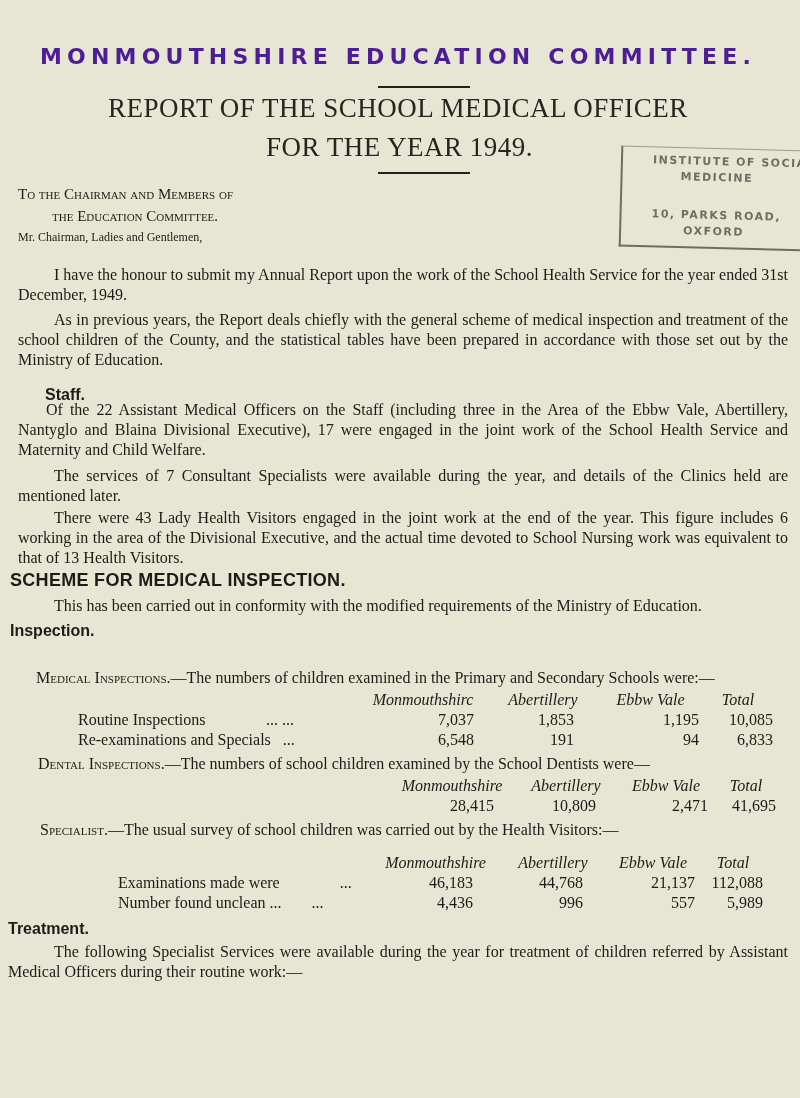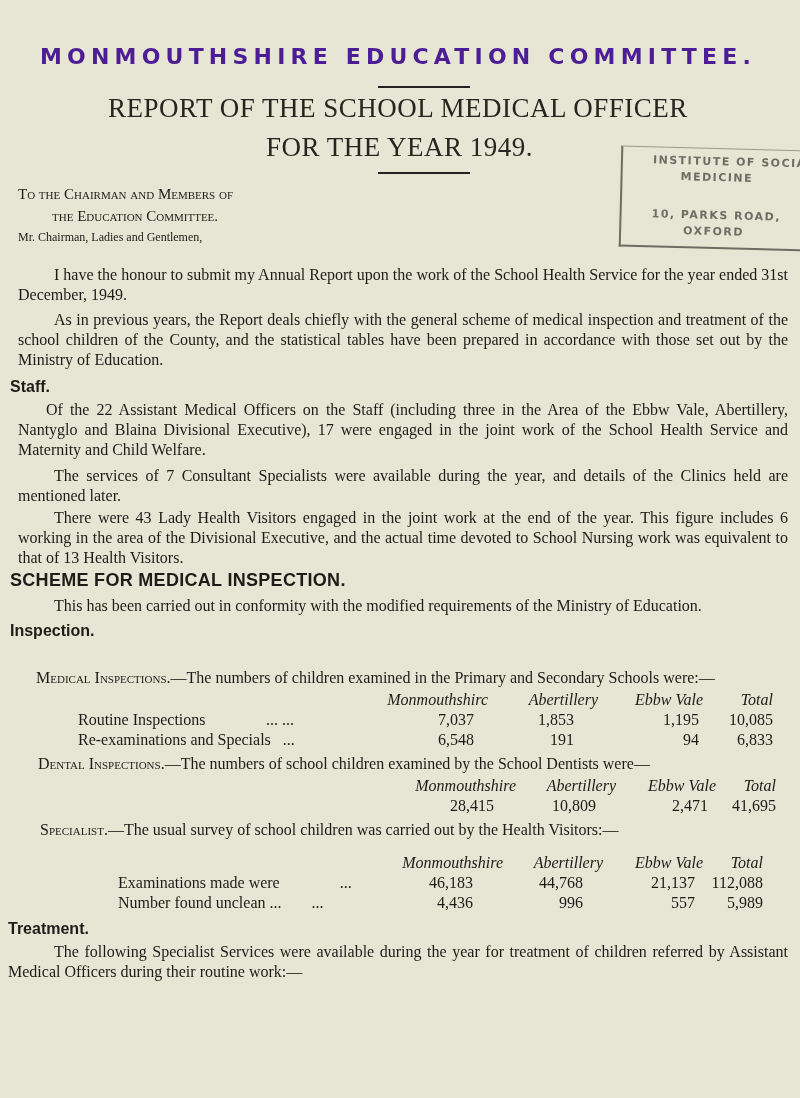--- a/index.html
+++ b/index.html
@@ -42,21 +42,21 @@
     .para {
       position: absolute; left: 18px; width: 770px; font-size: 16px; line-height: 20px;
       text-align: justify; text-align-last: left;
     }
     .para .indent { display: inline-block; width: 36px; }
     .heading { position: absolute; left: 10px; font-size: 16px; font-weight: bold; font-family: "Liberation Sans", sans-serif; }
     .heading-caps { position: absolute; left: 10px; font-size: 18px; font-weight: bold; font-family: "Liberation Sans", sans-serif; letter-spacing: 0.3px; }
     .sc { font-variant: small-caps; }
     table.stats { position: absolute; border-collapse: collapse; font-size: 16px; }
     table.stats td, table.stats th { padding: 0; line-height: 20px; }
-    table.stats th { font-style: italic; font-weight: normal; text-align: right; }
+    table.stats th { font-style: italic; font-weight: normal; text-align: center; }
     table.stats td.num { text-align: right; }
     table.stats td.label { text-align: left; }
     table.stats td.dots { text-align: left; padding-left: 8px; }
   </style>
 </head>
 <body>
 
 <div class="page">
 
   <div class="abs committee">MONMOUTHSHIRE EDUCATION COMMITTEE.</div>
@@ -72,21 +72,21 @@
     <div class="l4">OXFORD</div>
   </div>
 
   <div class="abs salutation-1">To the Chairman and Members of</div>
   <div class="abs salutation-2">the Education Committee.</div>
   <div class="abs salutation-3">Mr. Chairman, Ladies and Gentlemen,</div>
 
   <div class="para" style="top:265px;"><span class="indent"></span><span>I have the honour to submit my Annual Report upon the work of the School Health Service for the year ended 31st December, 1949.</span></div>
   <div class="para" style="top:310px;"><span class="indent"></span><span>As in previous years, the Report deals chiefly with the general scheme of medical inspection and treatment of the school children of the County, and the statistical tables have been prepared in accordance with those set out by the Ministry of Education.</span></div>
 
-  <div class="heading" style="top:378px;">Staff.</div>
+  <div class="heading" style="top:386px;margin-left:35px;">Staff.</div>
   <div class="para" style="top:400px;"><span class="indent" style="width:28px"></span><span>Of the 22 Assistant Medical Officers on the Staff (including three in the Area of the Ebbw Vale, Abertillery, Nantyglo and Blaina Divisional Executive), 17 were engaged in the joint work of the School Health Service and Maternity and Child Welfare.</span></div>
   <div class="para" style="top:466px;"><span class="indent"></span><span>The services of 7 Consultant Specialists were available during the year, and details of the Clinics held are mentioned later.</span></div>
   <div class="para" style="top:508px;"><span class="indent"></span><span>There were 43 Lady Health Visitors engaged in the joint work at the end of the year. This figure includes 6 working in the area of the Divisional Executive, and the actual time devoted to School Nursing work was equivalent to that of 13 Health Visitors.</span></div>
 
   <div class="heading-caps" style="top:570px;">SCHEME FOR MEDICAL INSPECTION.</div>
   <div class="para" style="top:596px;"><span class="indent"></span><span>This has been carried out in conformity with the modified requirements of the Ministry of Education.</span></div>
   <div class="heading" style="top:622px;">Inspection.</div>
 
   <div class="para" style="top:648px;margin-top:20px;"><span class="indent" style="width:18px"></span><span class="sc">Medical Inspections.</span><span>—The numbers of children examined in the Primary and Secondary Schools were:—</span></div>
 

